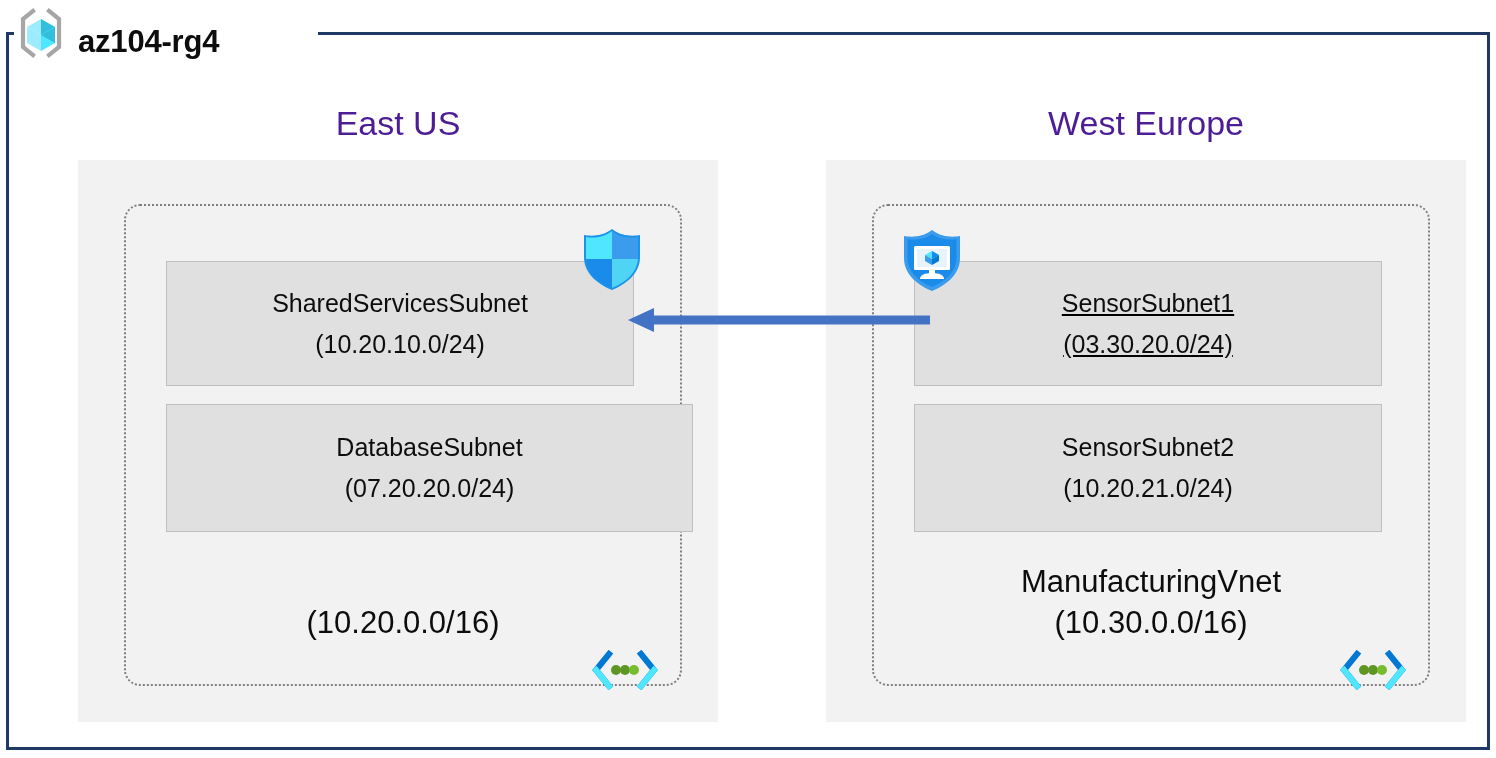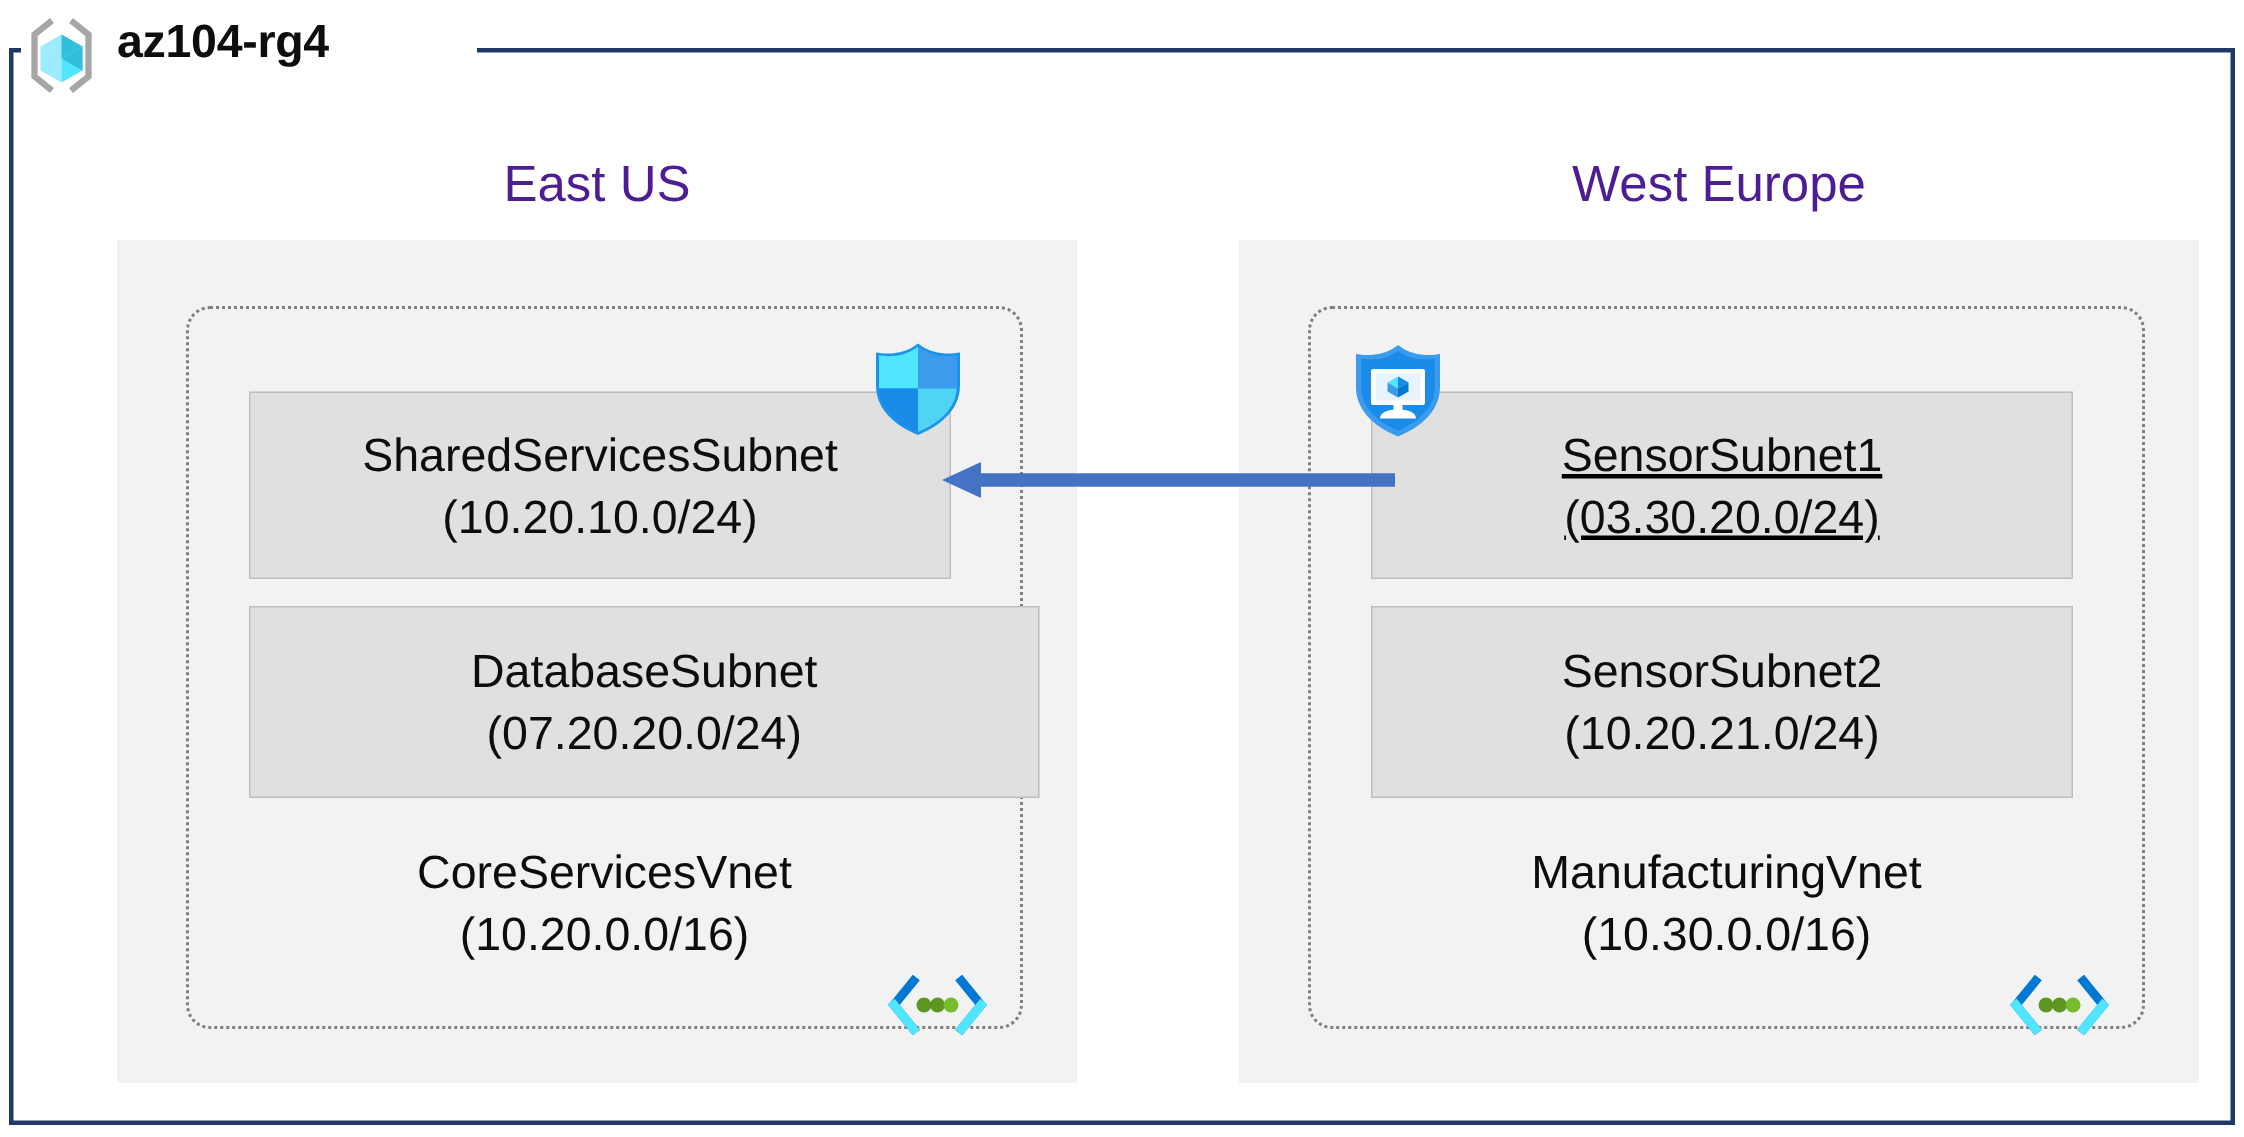--- a/index.html
+++ b/index.html
@@ -37,21 +37,21 @@
     width: 390px;
     height: 42px;
     background: #ffffff;
   }
   .rg-title-bar {
     position: absolute;
     left: 14px;
     top: 10px;
     height: 50px;
     display: flex;
-    align-items: flex-start;
+    align-items: flex-end;
     gap: 10px;
   }
   .rg-title-text {
     font-size: 31px;
     font-weight: bold;
     color: #0d0d0d;
     letter-spacing: -0.2px;
     white-space: nowrap;
   }
   
@@ -119,21 +119,21 @@
     position: absolute;
     box-sizing: border-box;
     background: #e0e0e0;
     border: 1px solid #bfbfbf;
     display: flex;
     flex-direction: column;
     align-items: center;
     justify-content: center;
   }
   .subnet-name, .subnet-cidr {
-    font-size: 31px;
+    font-size: 25px;
     line-height: 41px;
     color: #0d0d0d;
     white-space: nowrap;
   }
 
   
   .badge-icon {
     position: absolute;
     width: 68px;
     height: 68px;
@@ -186,21 +186,20 @@
     <div class="subnet" style="left:40px; top:55px; width:468px; height:125px;">
       <span class="subnet-name">SharedServicesSubnet</span>
       <span class="subnet-cidr">(10.20.10.0/24)</span>
     </div>
 
     <div class="subnet" style="left:40px; top:198px; width:527px; height:128px;">
       <span class="subnet-name">DatabaseSubnet</span>
       <span class="subnet-cidr">(07.20.20.0/24)</span>
     </div>
 
-    <div class="vnet-label" style="top:356px;">CoreServicesVnet</div>
     <div class="vnet-label" style="top:397px;">(10.20.0.0/16)</div>
 
     <svg class="vnet-icon" style="left:466px; top:444px;" viewBox="0 0 66 40">
       <path d="M17 4 L4 20 L17 36" fill="none" stroke="#0078d4" stroke-width="6" stroke-linecap="square"></path>
       <path d="M17 36 L4 20" fill="none" stroke="#50e6ff" stroke-width="6" stroke-linecap="square"></path>
       <path d="M49 4 L62 20 L49 36" fill="none" stroke="#0078d4" stroke-width="6" stroke-linecap="square"></path>
       <path d="M49 36 L62 20" fill="none" stroke="#50e6ff" stroke-width="6" stroke-linecap="square"></path>
       <circle cx="24" cy="20" r="5" fill="#5e9624"></circle>
       <circle cx="33" cy="20" r="5" fill="#5e9624"></circle>
       <circle cx="42" cy="20" r="5" fill="#76bc2d"></circle>

